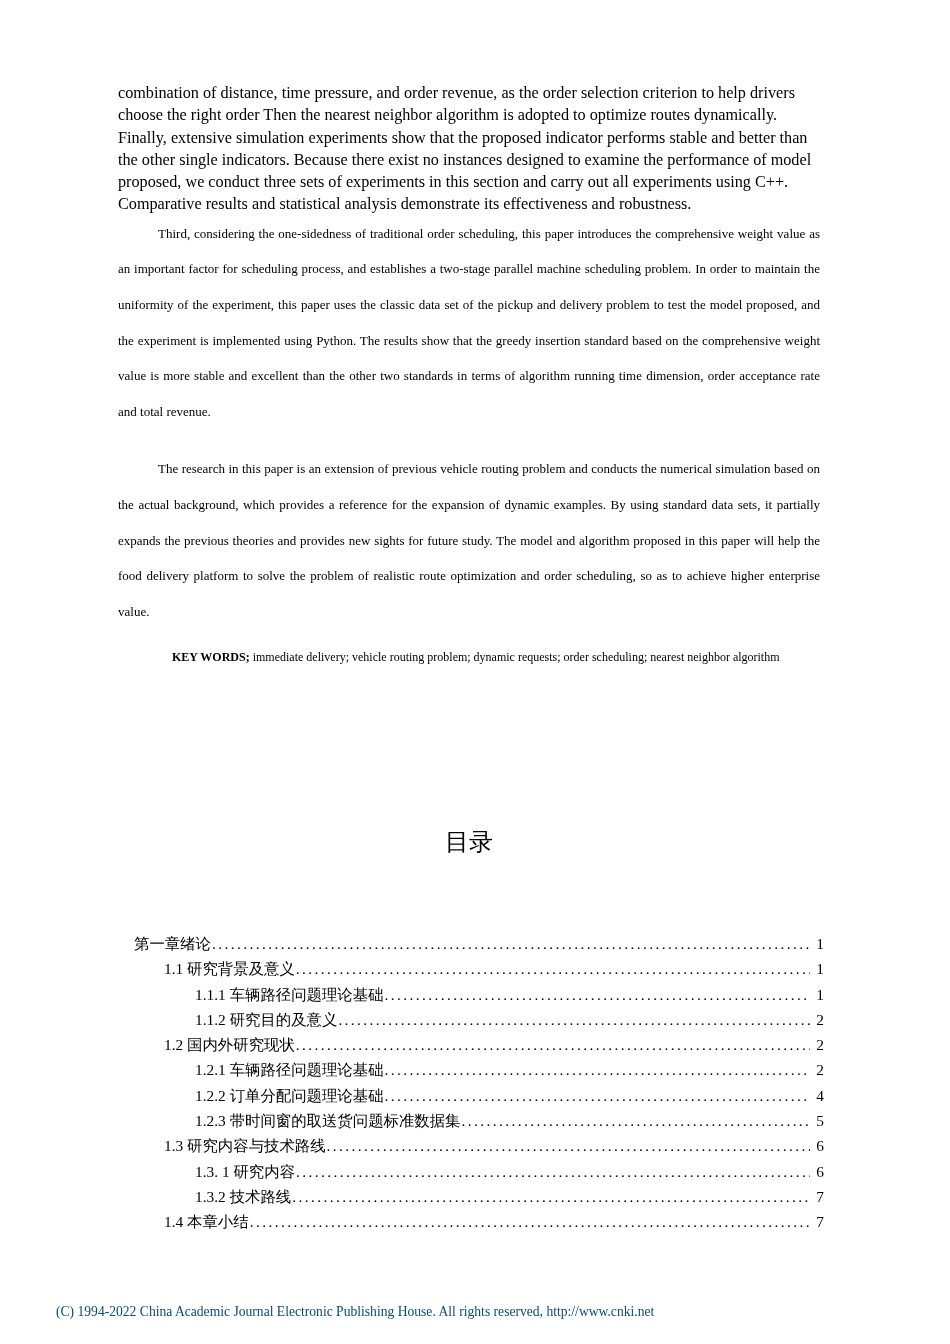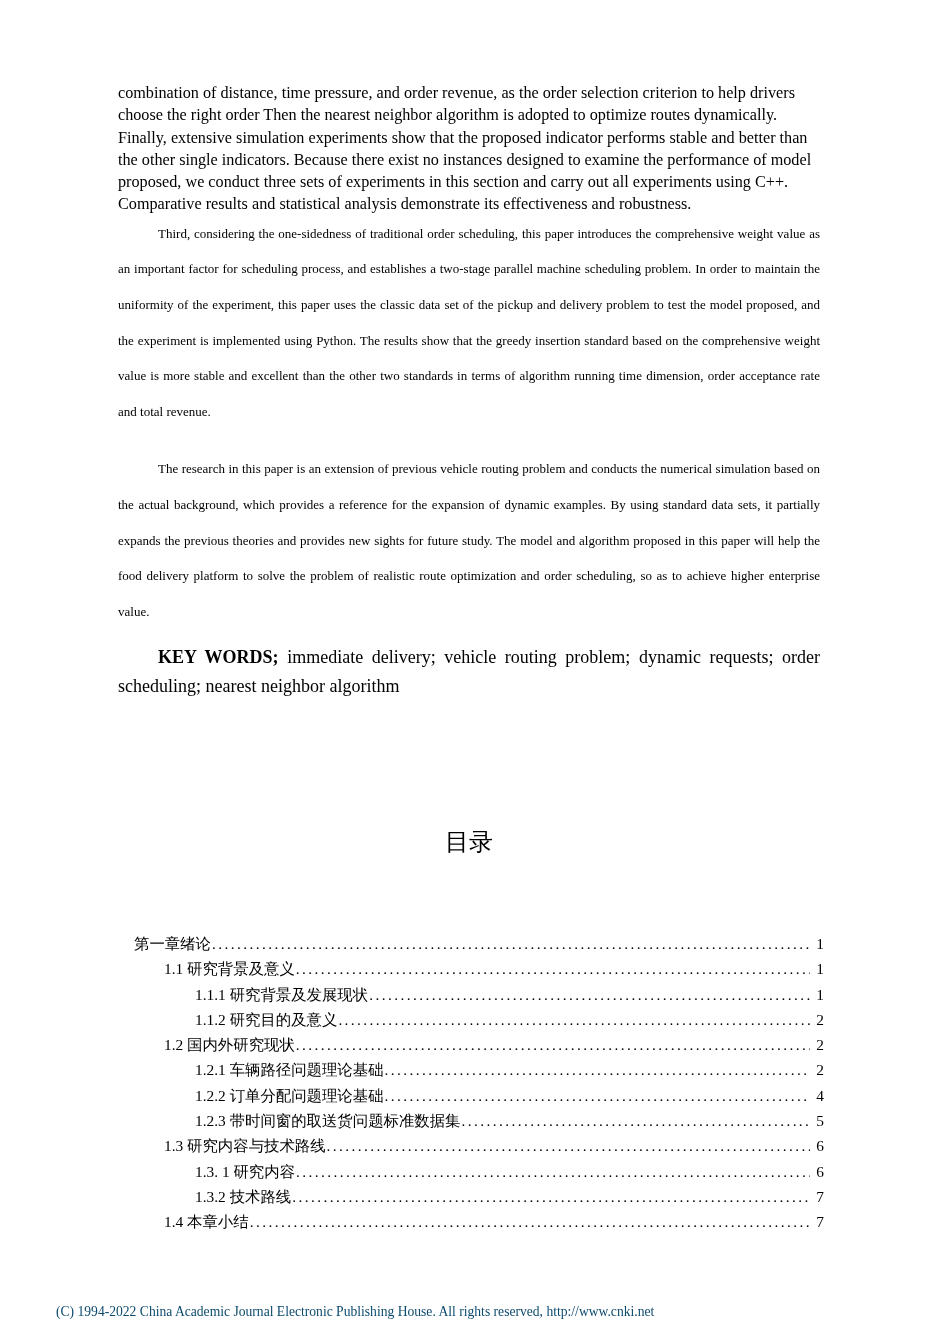--- a/index.html
+++ b/index.html
@@ -46,25 +46,25 @@
     text-align: justify;
     text-justify: inter-word;
     margin: 0;
     text-indent: 40px;
   }
   .para-loose.spaced-before {
     margin-top: 22px;
   }
 
   .keywords {
-    font-size: 18px;
+    font-size: 12px;
     line-height: 28.5px;
     text-align: justify;
     text-justify: inter-word;
-    margin: 0;
+    margin: 14px;
     margin-top: 14px;
     text-indent: 40px;
   }
   .keywords .kw-label {
     font-weight: bold;
   }
 
   
   .page-marker {
     position: absolute;
@@ -162,21 +162,21 @@
         <span class="toc-label">第一章绪论</span>
         <span class="toc-dots">..................................................................................................</span>
         <span class="toc-page">1</span>
       </div>
       <div class="toc-row lvl1">
         <span class="toc-label">1.1 研究背景及意义</span>
         <span class="toc-dots">..................................................................................................</span>
         <span class="toc-page">1</span>
       </div>
       <div class="toc-row lvl2">
-        <span class="toc-label">1.1.1 研究背景及发展现状</span>
+        <span class="toc-label">1.1.1 车辆路径问题理论基础</span>
         <span class="toc-dots">..................................................................................................</span>
         <span class="toc-page">1</span>
       </div>
       <div class="toc-row lvl2">
         <span class="toc-label">1.1.2 研究目的及意义</span>
         <span class="toc-dots">..................................................................................................</span>
         <span class="toc-page">2</span>
       </div>
       <div class="toc-row lvl1">
         <span class="toc-label">1.2 国内外研究现状</span>

